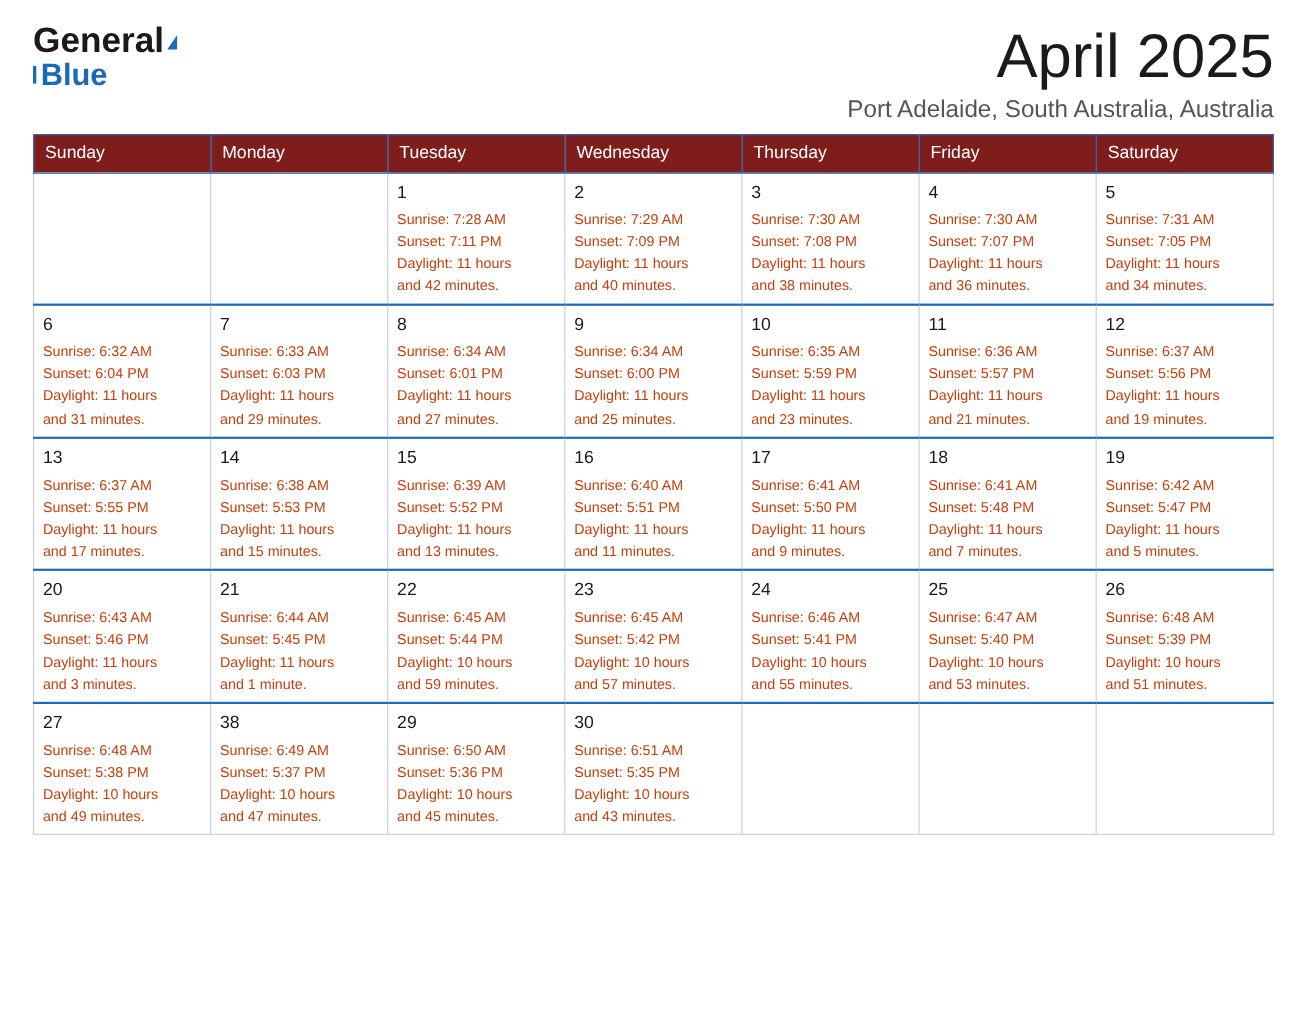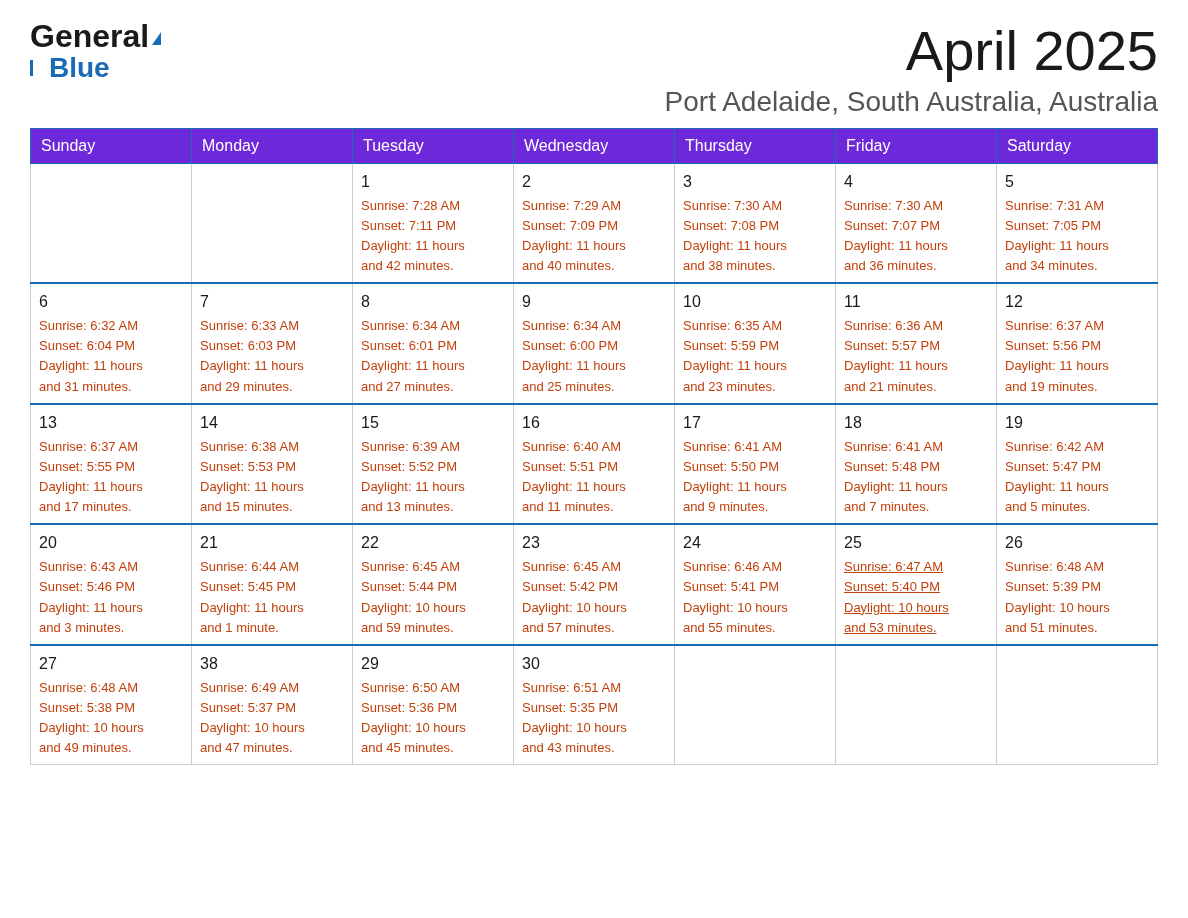--- a/index.html
+++ b/index.html
@@ -32,31 +32,31 @@
     .title-block {
       text-align: right;
     }
     .month-title {
       font-size: 56px;
       font-weight: normal;
       color: #1a1a1a;
       line-height: 1.1;
     }
     .location-title {
-      font-size: 28px;
+      font-size: 22px;
       color: #555;
       margin-top: 4px;
     }
     .calendar-table {
       width: 100%;
       border-collapse: collapse;
       margin-top: 10px;
     }
     .calendar-table th {
-      background: #6d28d9;
+      background: #7f1d1d;
       color: #fff;
       font-size: 16px;
       font-weight: normal;
       padding: 8px 10px;
       text-align: left;
       border: 1px solid #1a6bb5;
     }
     .calendar-table td {
       border: 1px solid #ccc;
       vertical-align: top;
@@ -91,21 +91,21 @@
 
 <div class="header-row">
   <div class="logo">
     <div style="display:flex; align-items:center; gap:0;">
       <span class="logo-text">
         <span class="logo-general">General</span><span style="display:inline-block; width:0; height:0; border-left:9px solid transparent; border-bottom:13px solid #1a6bb5; margin-left:3px; vertical-align:middle;"></span>
       </span>
     </div>
     <div style="display:flex; align-items:center;">
       <div style="width:3px; height:16px; background:#1a6bb5; margin-right:0;"></div>
-      <span style="font-size:28px; font-weight:bold; color:#1a6bb5; margin-left:16px;">Blue</span>
+      <span style="font-size:28px; font-weight:bold; color:#1a6bb5; margin-left:4px;">Blue</span>
     </div>
   </div>
   <div class="title-block">
     <div class="month-title">April 2025</div>
     <div class="location-title">Port Adelaide, South Australia, Australia</div>
   </div>
 </div>
 
 <table class="calendar-table">
   <thead>
@@ -293,21 +293,21 @@
         </td>
         <td>
           <span class="day-number">24</span>
           <div class="day-info" style="white-space: pre-line;">Sunrise: 6:46 AM
 Sunset: 5:41 PM
 Daylight: 10 hours
 and 55 minutes.</div>
         </td>
         <td>
           <span class="day-number">25</span>
-          <div class="day-info" style="white-space: pre-line; text-decoration: underline;">Sunrise: 6:47 AM
+          <div class="day-info" style="white-space: pre-line;">Sunrise: 6:47 AM
 Sunset: 5:40 PM
 Daylight: 10 hours
 and 53 minutes.</div>
         </td>
         <td>
           <span class="day-number">26</span>
           <div class="day-info" style="white-space: pre-line;">Sunrise: 6:48 AM
 Sunset: 5:39 PM
 Daylight: 10 hours
 and 51 minutes.</div>

